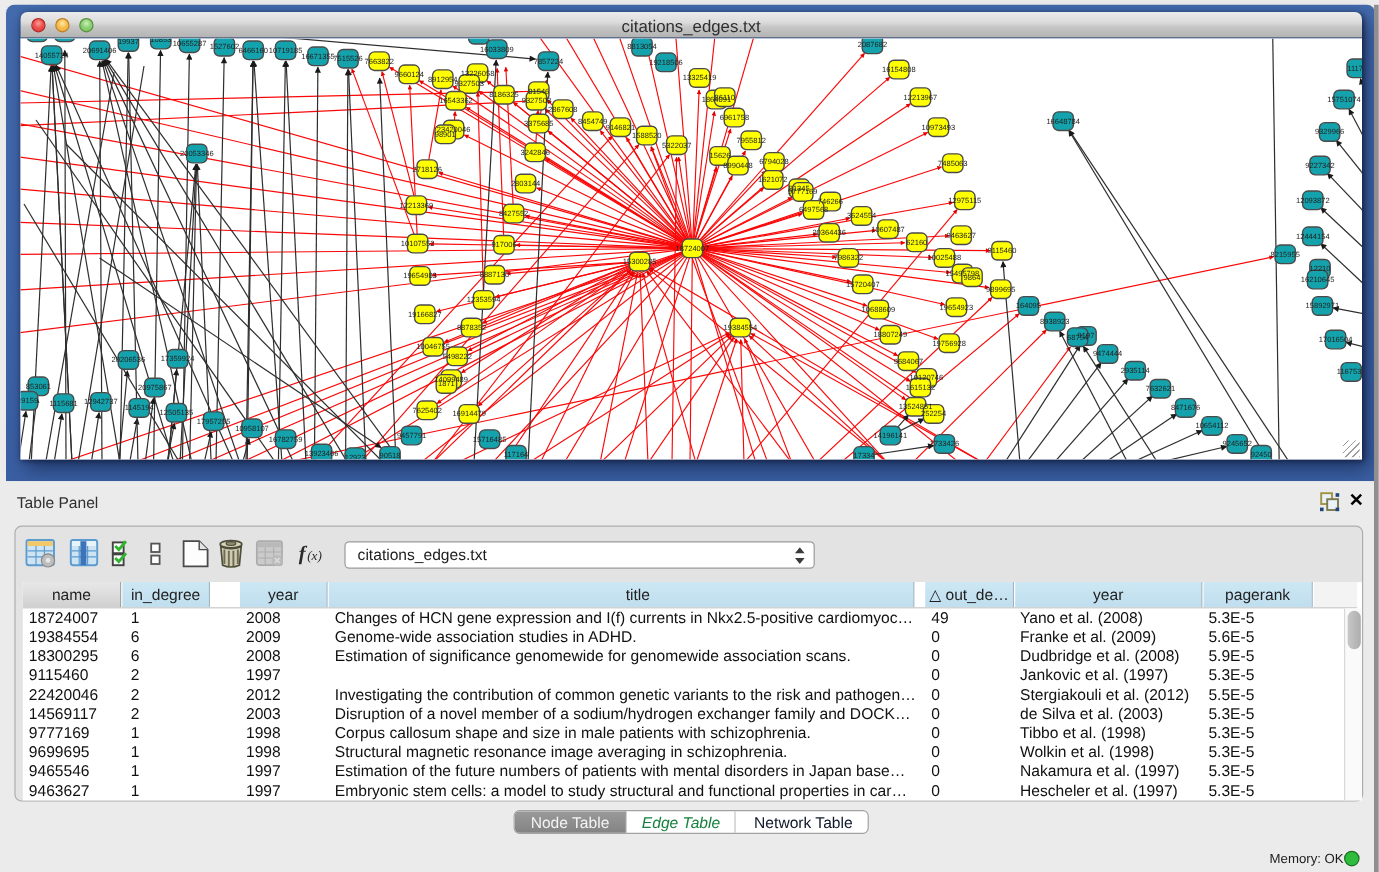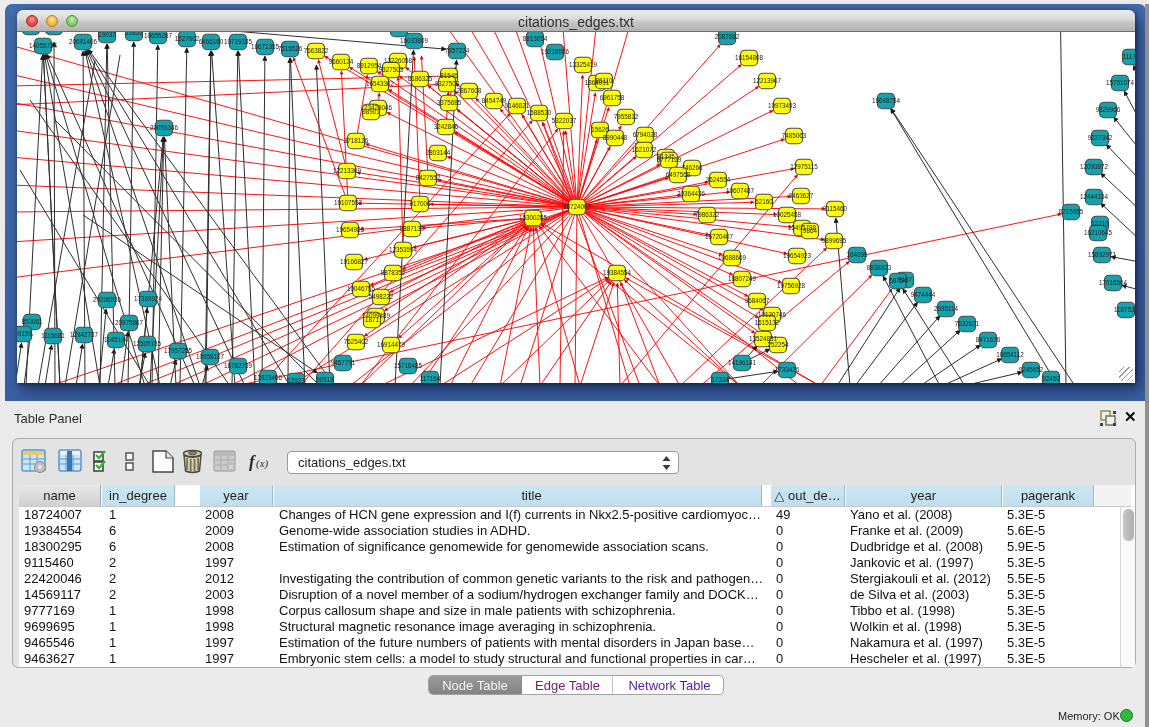--- a/index.html
+++ b/index.html
@@ -55,22 +55,22 @@
 .c4{left:260px;width:490px}.c5{left:757px;width:68px}.c6{left:831px;width:152px}
 .c7{left:988px;width:88px}
 #vsb{position:absolute;right:0;top:22px;width:15px;height:160px;background:#fafafa;border-left:1px solid #d8d8d8;}
 #vsbthumb{position:absolute;left:2px;top:2px;width:11px;height:32px;border-radius:6px;
   background:linear-gradient(90deg,#c8c8c8,#adadad);}
 
 #tabs{left:428px;top:274px;width:296px;height:20px;border:1px solid #a2a2a2;border-radius:5px;
   background:#ffffff;font-size:13px;overflow:hidden;}
 #tabs .seg{position:absolute;top:0;height:20px;line-height:19px;text-align:center;}
 #seg1{left:0;width:93px;background:linear-gradient(180deg,#9a9a9a,#818181);color:#f4f4f4;border-right:1px solid #8a8a8a;}
-#seg2{left:94px;width:90px;color:#701a75;border-right:1px solid #c2c2c2;}
-#seg3{left:185px;width:111px;color:#4c1d95;}
+#seg2{left:94px;width:90px;color:#15803d;border-right:1px solid #c2c2c2;font-style:italic;}
+#seg3{left:185px;width:111px;color:#0f172a;}
 
 #mem{left:1058px;top:309px;font-size:11px;color:#1c1c1c;}
 #memdot{left:1120px;top:308px;width:13px;height:13px;border-radius:50%;background:#2ebc3c;border:1px solid #1e6e26;}
 svg text{user-select:none}
 </style></head>
 <body>
 <div id="stage">
   <div class="abs" id="bluebg"></div>
   <div class="abs" id="gwin">
     <div class="abs" id="titlebar">

